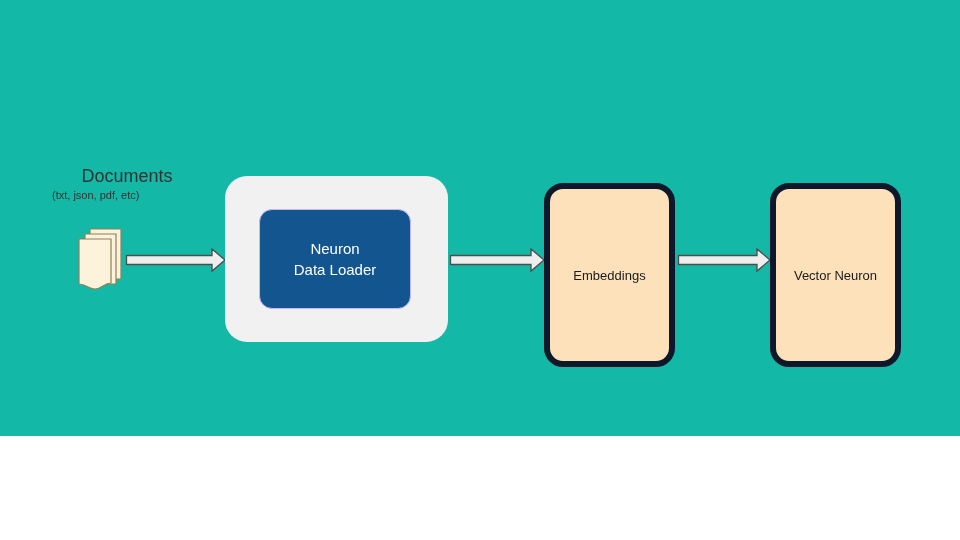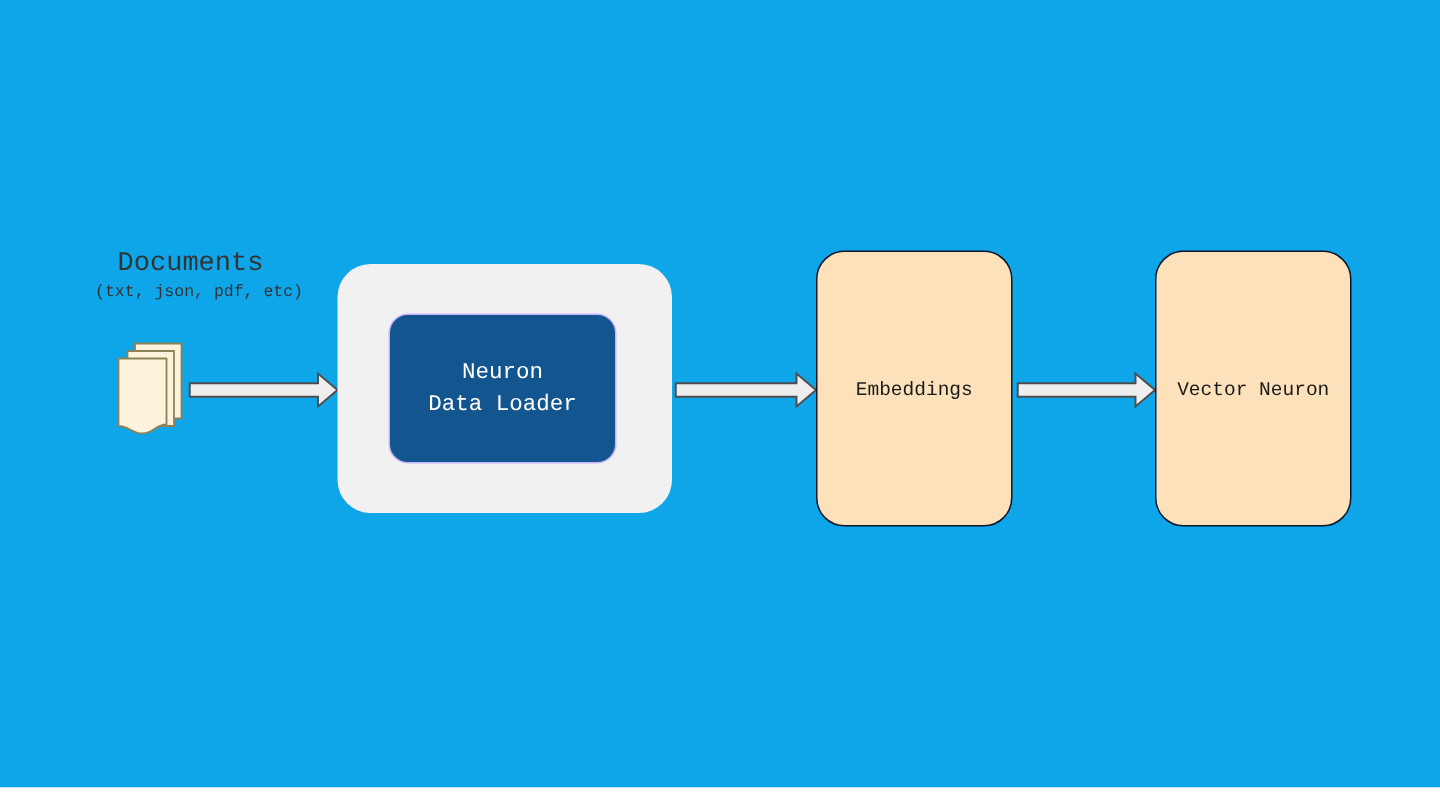--- a/index.html
+++ b/index.html
@@ -3,24 +3,24 @@
 <meta charset="utf-8">
 <style>
   html, body {
     margin: 0;
     padding: 0;
     background: #ffffff;
   }
   #canvas {
     position: relative;
     width: 960px;
-    height: 525px;
-    background: #0ea5e9;
+    height: 436px;
+    background: #14b8a6;
     overflow: hidden;
-    font-family: Liberation Mono, monospace;
+    font-family: Liberation Sans, sans-serif;
   }
 
   
   #source-group {
     position: absolute;
     left: 40px;
     top: 165px;
     width: 180px;
     height: 135px;
   }
@@ -33,21 +33,21 @@
     font-size: 18px;
     color: #333333;
     line-height: 22px;
     white-space: nowrap;
   }
   #documents-subtitle {
     position: absolute;
     left: 12px;
     top: 23px;
     width: 150px;
-    text-align: right;
+    text-align: left;
     font-size: 11px;
     color: #333333;
     line-height: 14px;
     white-space: nowrap;
   }
   #documents-icon {
     position: absolute;
     left: 36px;
     top: 62px;
     width: 52px;
@@ -83,26 +83,27 @@
     font-size: 15px;
     line-height: 21px;
     text-align: center;
     white-space: pre-line;
   }
 
   
   .stage-box {
     position: absolute;
     background: #fce1ba;
-    border: 1px solid #0f172a;
+    border: 6px solid #0f172a;
     border-radius: 19px;
     box-sizing: border-box;
     display: flex;
     align-items: center;
     justify-content: center;
+    margin-top: 16px;
   }
   .stage-label {
     color: #1a1a1a;
     font-size: 13px;
     line-height: 17px;
     text-align: center;
     white-space: nowrap;
   }
   #embeddings-box {
     left: 544px;

